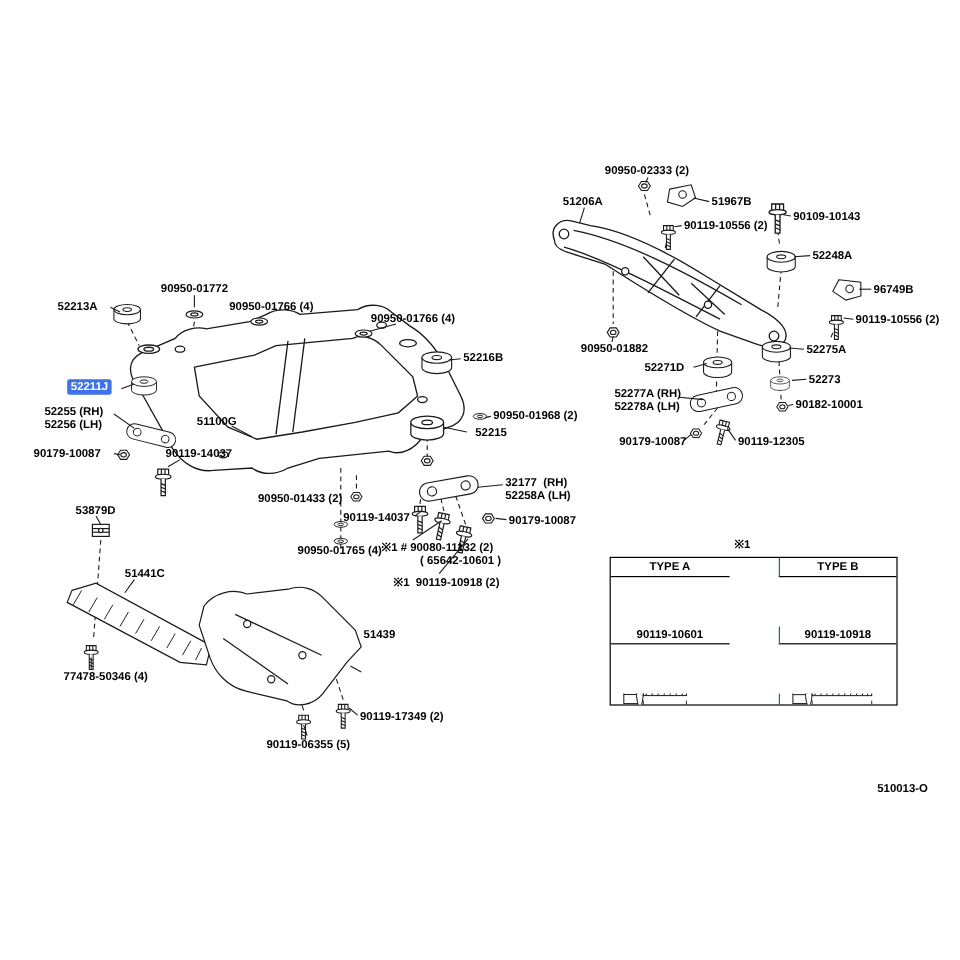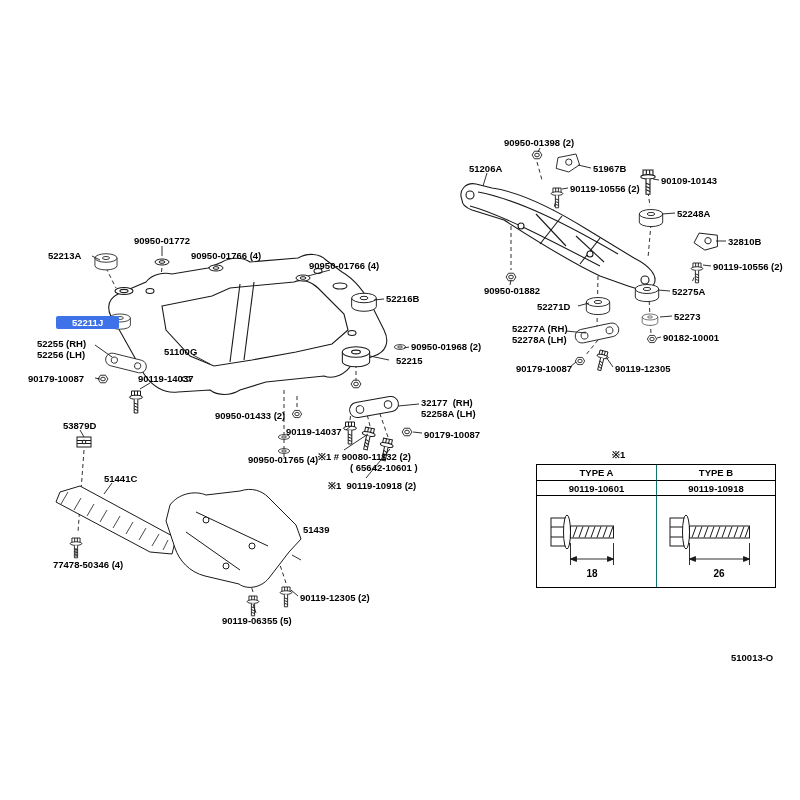--- a/index.html
+++ b/index.html
@@ -1,24 +1,24 @@
 <!DOCTYPE html>
 <html><head>
 <meta charset="utf-8">
 <style>
   html,body{margin:0;padding:0;background:#fff;}
   .stage{position:relative;width:800px;height:800px;background:#ffffff;overflow:hidden;
          font-family:"Liberation Sans",sans-serif;}
   .art{position:absolute;left:0;top:0;}
   .lbl{position:absolute;font:bold 9.5px/11px "Liberation Sans",sans-serif;color:#000;
        white-space:pre;}
-  .lbl.hl{background:#3d72e8;color:#fff;padding:1px 16px;border-radius:2px;cursor:pointer;}
-  .type-table{position:absolute;left:536px;top:464px;width:238px;height:122px;
+  .lbl.hl{background:#3d72e8;color:#fff;padding:1px 3px;border-radius:2px;cursor:pointer;}
+  .type-table{position:absolute;left:508px;top:464px;width:238px;height:122px;
       border:1.5px solid #000;background:#fff;display:grid;
-      grid-template-columns:1fr 1fr;grid-template-rows:16px 15px 1fr;}
+      grid-template-columns:1fr 1fr;grid-template-rows:16px 15px 1fr;gap:41px;}
   .tt-cell{display:flex;align-items:center;justify-content:center;
       font:bold 9.5px "Liberation Sans",sans-serif;color:#000;overflow:hidden;}
   .tt-head,.tt-part{border-bottom:1px solid #000;}
   .tt-left{border-left:1px solid #0f766e;}
   .tt-bolt svg{display:block;}
   svg text{font:bold 10px "Liberation Sans",sans-serif;fill:#000;}
 </style>
 </head>
 <body>
 
@@ -258,29 +258,29 @@
   <div class="lbl" style="left:286px;top:426px">90119-14037</div>
   <div class="lbl" style="left:424px;top:429px">90179-10087</div>
   <div class="lbl" style="left:63px;top:420px">53879D</div>
   <div class="lbl" style="left:248px;top:454px">90950-01765 (4)</div>
   <div class="lbl" style="left:318px;top:451px">※1 # 90080-11132 (2)</div>
   <div class="lbl" style="left:350px;top:462px">( 65642-10601 )</div>
   <div class="lbl" style="left:328px;top:480px">※1  90119-10918 (2)</div>
   <div class="lbl" style="left:104px;top:473px">51441C</div>
   <div class="lbl" style="left:53px;top:559px">77478-50346 (4)</div>
   <div class="lbl" style="left:303px;top:524px">51439</div>
-  <div class="lbl" style="left:300px;top:592px">90119-12305 (2)</div>
+  <div class="lbl" style="left:300px;top:592px">90119-17349 (2)</div>
   <div class="lbl" style="left:222px;top:615px">90119-06355 (5)</div>
-  <div class="lbl" style="left:504px;top:137px">90950-01398 (2)</div>
+  <div class="lbl" style="left:504px;top:137px">90950-02333 (2)</div>
   <div class="lbl" style="left:469px;top:163px">51206A</div>
   <div class="lbl" style="left:593px;top:163px">51967B</div>
   <div class="lbl" style="left:570px;top:183px">90119-10556 (2)</div>
   <div class="lbl" style="left:661px;top:175px">90109-10143</div>
   <div class="lbl" style="left:677px;top:208px">52248A</div>
-  <div class="lbl" style="left:728px;top:236px">32810B</div>
+  <div class="lbl" style="left:728px;top:236px">96749B</div>
   <div class="lbl" style="left:713px;top:261px">90119-10556 (2)</div>
   <div class="lbl" style="left:484px;top:285px">90950-01882</div>
   <div class="lbl" style="left:672px;top:286px">52275A</div>
   <div class="lbl" style="left:537px;top:301px">52271D</div>
   <div class="lbl" style="left:674px;top:311px">52273</div>
   <div class="lbl" style="left:512px;top:323px">52277A (RH)</div>
   <div class="lbl" style="left:512px;top:334px">52278A (LH)</div>
   <div class="lbl" style="left:663px;top:332px">90182-10001</div>
   <div class="lbl" style="left:516px;top:363px">90179-10087</div>
   <div class="lbl" style="left:615px;top:363px">90119-12305</div>

